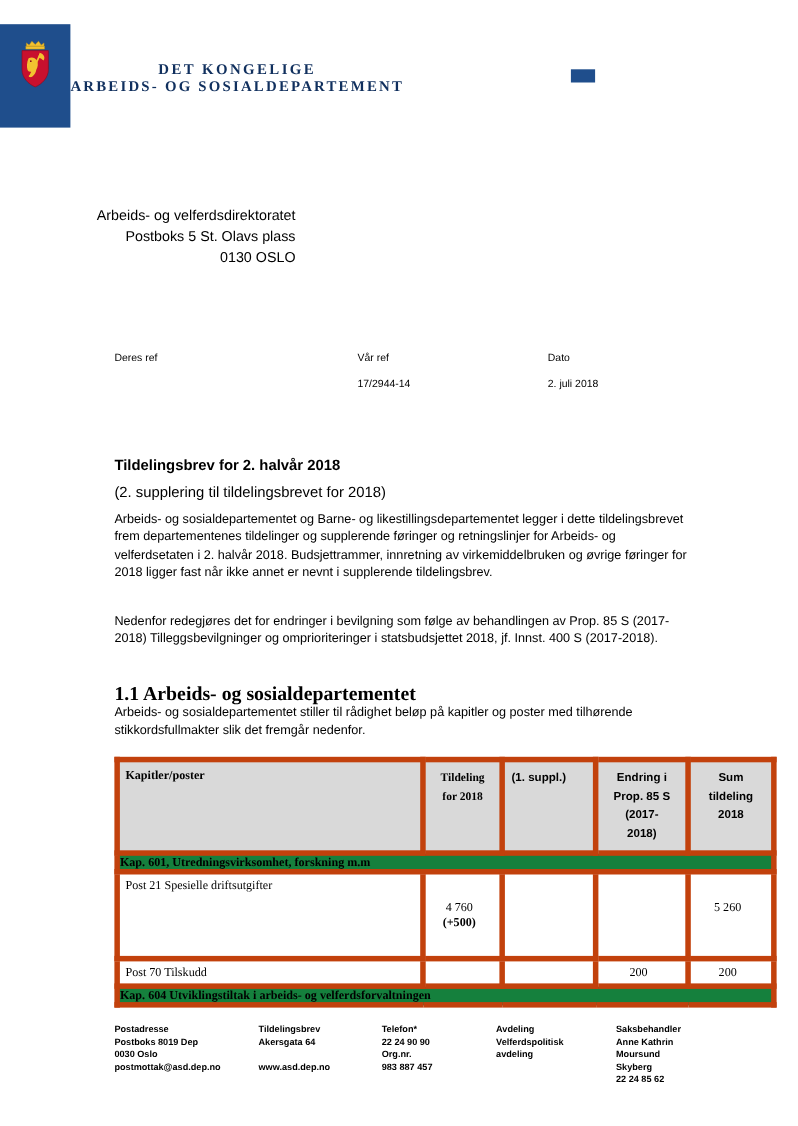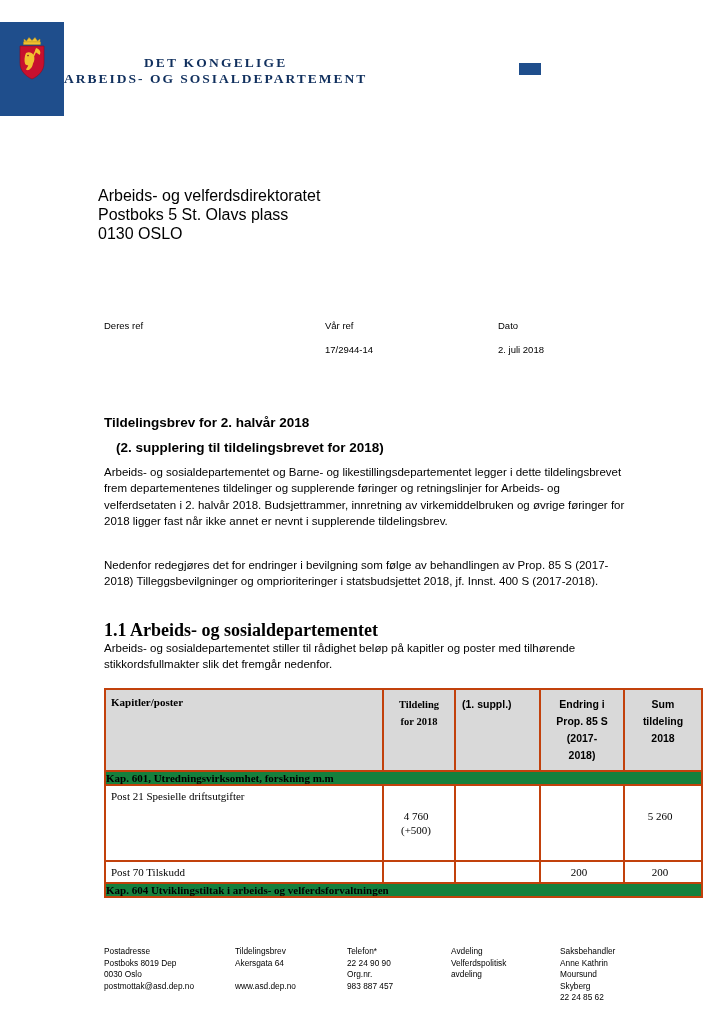--- a/index.html
+++ b/index.html
@@ -15,62 +15,62 @@
   .crest-wrap{position:relative;width:64px;height:94px;display:flex;justify-content:center;}
   .crest-band{position:absolute;left:0;top:0;width:64px;height:94px;background:#1f4e8c;}
   .crest-shield{position:absolute;left:14px;top:13px;width:36px;height:46px;}
   .logo-text{margin-top:4px;text-align:center;font-family:"Liberation Serif", serif;
     color:#11305e;line-height:1.18;}
   .logo-line1{font-size:13.5px;font-weight:bold;letter-spacing:2.2px;}
   .logo-line2{font-size:13.5px;font-weight:bold;letter-spacing:2.0px;}
   .band-bottom{width:22px;height:12px;background:#1f4e8c;margin:0 auto;}
 
   
-  .addr{position:absolute;left:98px;top:186px;font-size:16px;line-height:19px;}
+  .addr{position:absolute;left:88px;top:186px;font-size:13px;line-height:19px;text-align:right;}
   .refrow{position:absolute;left:104px;top:318px;width:520px;font-size:9.5px;}
   .refcol{position:absolute;top:0;}
   .refcol .lab{display:block;line-height:15px;}
   .refcol .val{display:block;margin-top:9px;line-height:15px;}
   .c1{left:0;} .c2{left:221px;} .c3{left:394px;}
 
   .title1{position:absolute;left:104px;top:415px;font-size:13.5px;font-weight:bold;}
-  .title2{position:absolute;left:116px;top:440px;font-size:13.5px;font-weight:bold;}
+  .title2{position:absolute;left:104px;top:440px;font-size:13.5px;font-weight:normal;}
 
   .para{position:absolute;left:104px;width:527px;font-size:11.5px;line-height:16.4px;}
   .p1{top:464px;}
   .p2{top:557px;}
   .h11{position:absolute;left:104px;top:620px;font-family:"Liberation Serif", serif;
        font-size:18px;font-weight:bold;}
   .p3{top:640px;}
 
   .belop{position:absolute;left:104px;top:670px;width:519px;text-align:right;font-size:11px;}
 
   
   table.alloc{position:absolute;left:104px;top:688px;width:519px;border-collapse:collapse;
     table-layout:fixed;}
-  table.alloc td, table.alloc th{border:2px solid #c2410c;padding:0;vertical-align:top;}
+  table.alloc td, table.alloc th{border:5px solid #c2410c;padding:0;vertical-align:top;}
   .hdr td{background:#d9d9d9;height:74px;font-weight:bold;}
   .hdr .hcap{font-family:"Liberation Serif", serif;font-size:11px;text-align:left;
     padding:6px 0 0 5px;}
   .hdr .hser{font-family:"Liberation Serif", serif;font-size:10.5px;text-align:center;
     padding:6px 2px 0 2px;line-height:17px;}
   .hdr .hsan{font-family:"Liberation Sans", sans-serif;font-size:10.5px;text-align:center;
     padding:6px 2px 0 2px;line-height:17px;}
   .kaprow td{background:#15803d;font-family:"Liberation Serif", serif;font-size:11px;
     font-weight:bold;padding:3px 0 3px 5px;}
   .postrow td{font-family:"Liberation Serif", serif;font-size:11px;}
   .postrow .lbl{padding:4px 0 4px 5px;text-align:left;}
   .postrow .num{text-align:center;padding:4px 6px 4px 0;}
   .tall .lbl{height:46px;}
   .tall .num{height:46px;padding-top:24px;}
-  .num .sub{display:block;padding-top:2px;}
+  .num .sub{display:block;padding-top:2px;font-weight:bold;}
 
   
   .footer{position:absolute;left:104px;top:930px;width:520px;font-size:8.3px;line-height:11.6px;}
-  .fcol{position:absolute;top:16px;}
+  .fcol{position:absolute;top:0;font-weight:bold;}
   .f1{left:0;} .f2{left:131px;} .f3{left:243px;} .f4{left:347px;} .f5{left:456px;}
 </style>
 </head>
 <body>
 
 <div class="page">
 
   <div class="letterhead">
     <div class="crest-wrap">
       <div class="crest-band"></div>

